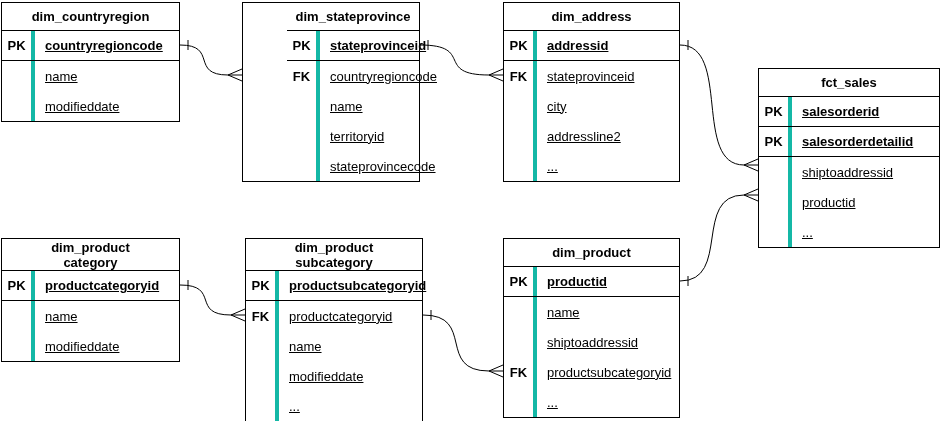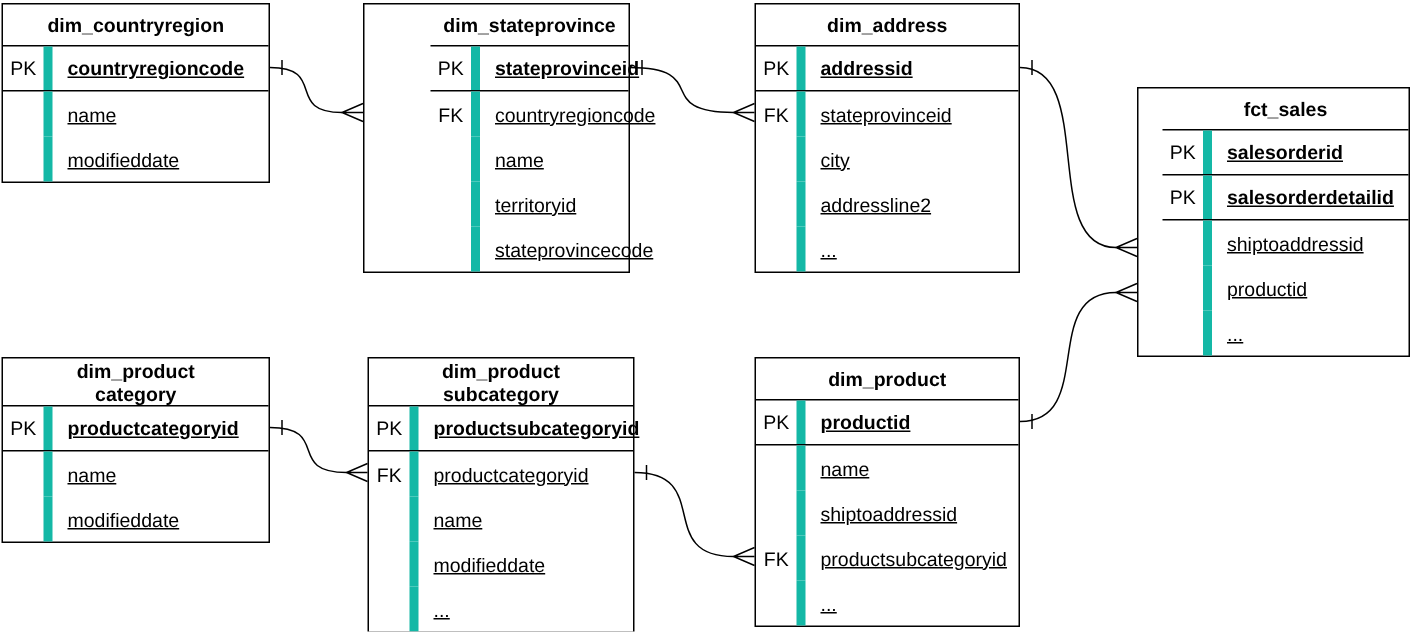--- a/index.html
+++ b/index.html
@@ -16,22 +16,22 @@
   .erd-header{
     height:28px;box-sizing:border-box;border-bottom:1px solid #000;
     display:flex;align-items:center;justify-content:center;
     font-weight:bold;font-size:13px;text-align:center;white-space:pre-line;
     line-height:15px;
   }
   .erd-header.two-line{height:32px;}
   .erd-row{display:flex;height:30px;box-sizing:border-box;font-size:13px;align-items:stretch;}
   .erd-row.key{border-bottom:1px solid #000;}
   .gutter{
-    flex:none;width:33px;box-sizing:border-box;border-right:6px solid #14b8a6;
-    display:flex;align-items:center;justify-content:center;font-weight:normal;
+    flex:none;width:33px;box-sizing:border-box;border-right:4px solid #14b8a6;
+    display:flex;align-items:center;justify-content:center;font-weight:bold;
   }
   .field{flex:1;display:flex;align-items:center;padding-left:10px;text-decoration:underline;}
   .erd-row.key .field{font-weight:bold;text-decoration:underline;}
   #connector-layer{position:absolute;left:0;top:0;pointer-events:none;}
 </style>
 </head>
 <body>
 
 <div class="canvas" id="canvas">
     <div class="erd-table" style="left: 1px; top: 2px; width: 179px;">
@@ -88,21 +88,21 @@
       </div>
       <div class="erd-row">
         <div class="gutter"></div>
         <div class="field">addressline2</div>
       </div>
       <div class="erd-row">
         <div class="gutter"></div>
         <div class="field">...</div>
       </div>
     </div>
-    <div class="erd-table" style="left: 758px; top: 58px; width: 182px; padding-left: 16px;">
+    <div class="erd-table" style="left: 758px; top: 68px; width: 182px;">
       <div class="erd-header">fct_sales</div>
       <div class="erd-row key">
         <div class="gutter">PK</div>
         <div class="field">salesorderid</div>
       </div>
       <div class="erd-row key">
         <div class="gutter">PK</div>
         <div class="field">salesorderdetailid</div>
       </div>
       <div class="erd-row">

